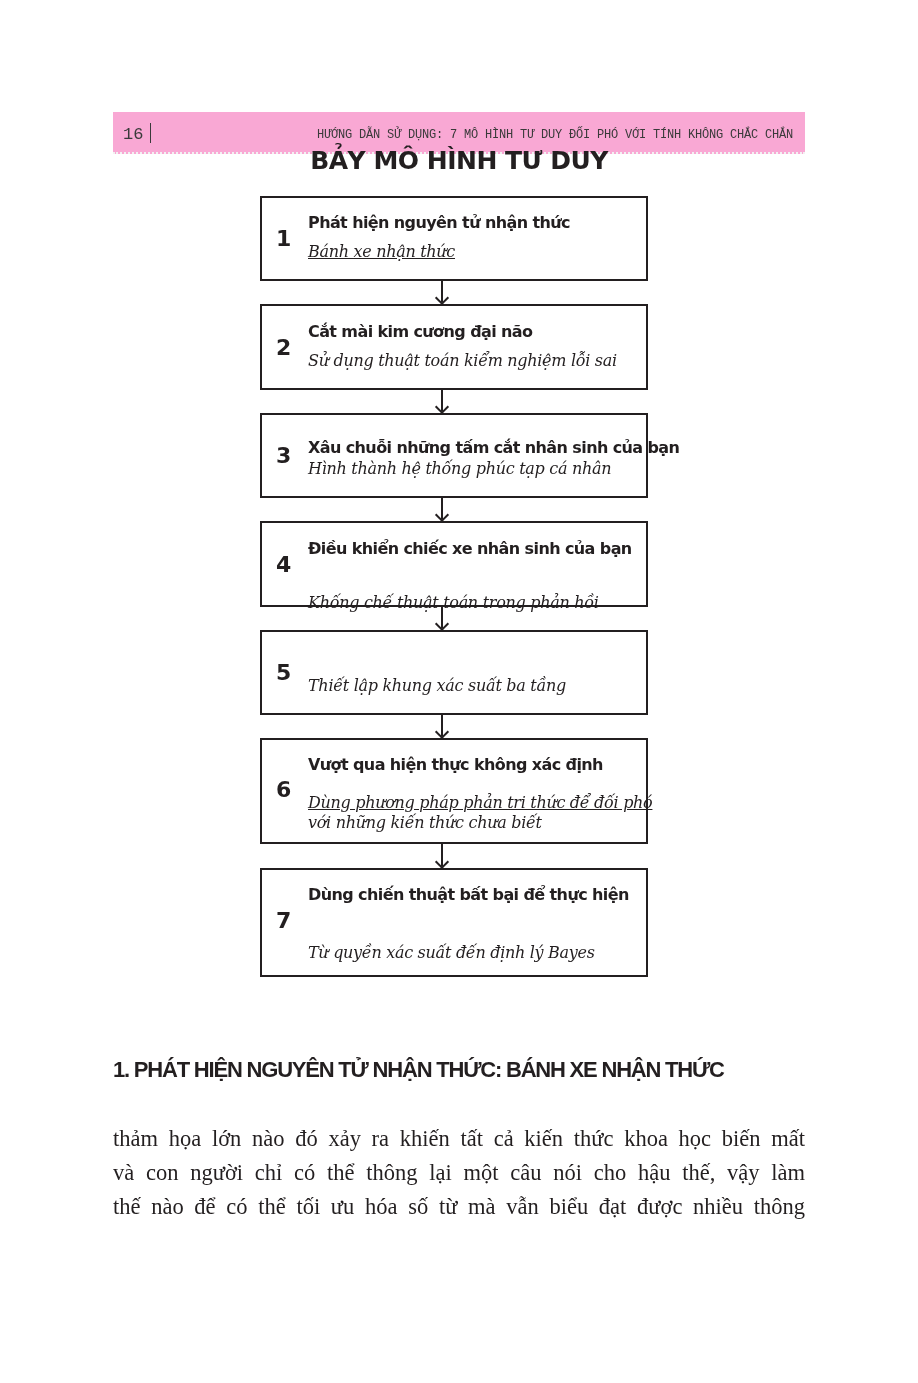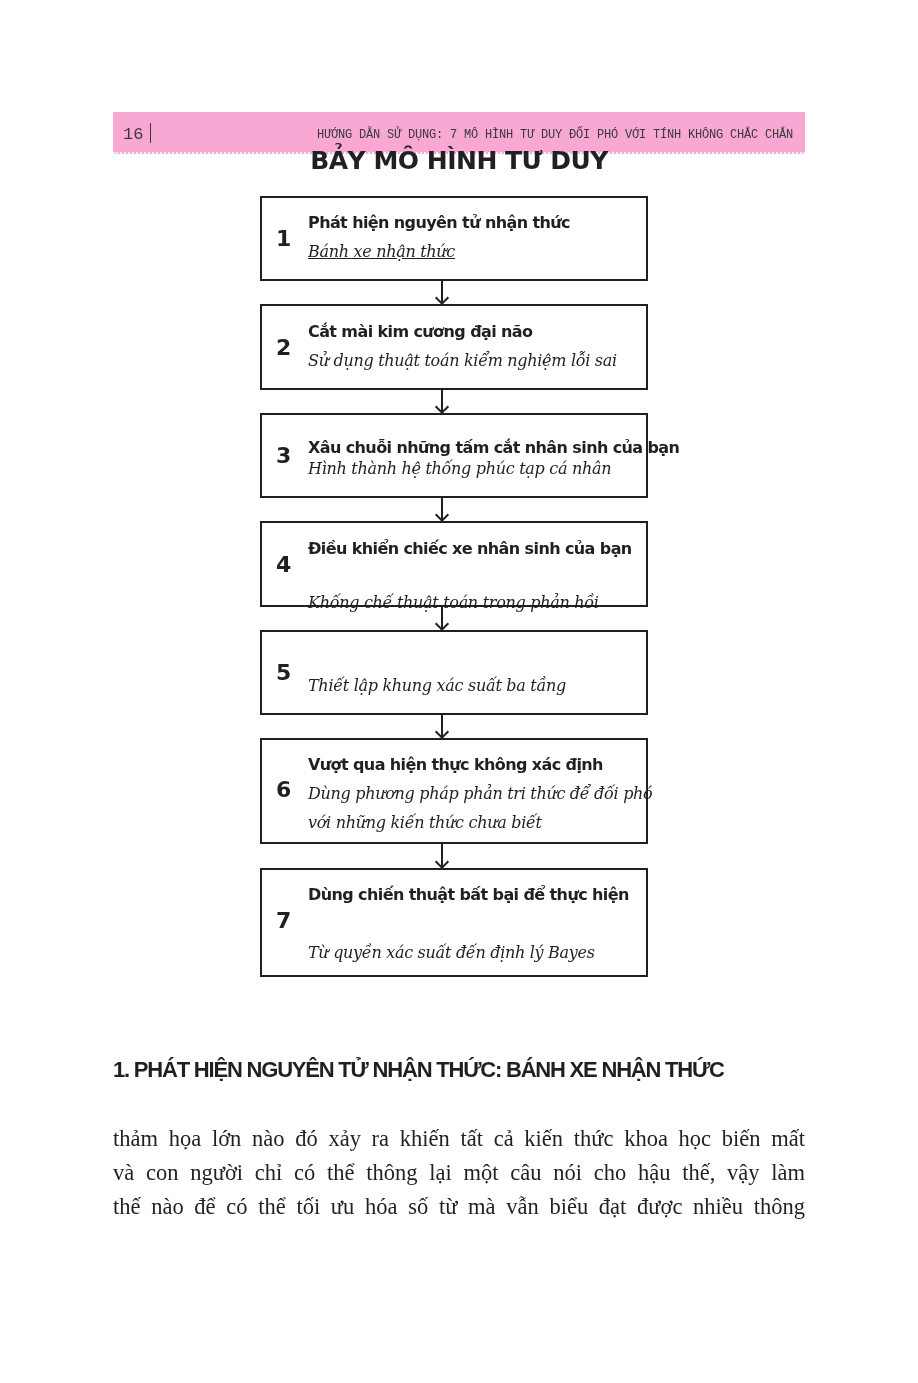--- a/index.html
+++ b/index.html
@@ -108,21 +108,21 @@
   <span class="box-sub" style="top:39px;">Thiết lập khung xác suất ba tầng</span>
 </div>
 <div class="arrow" style="top:715px;height:23px;">
     <div class="shaft" style="height:21px;"></div>
     <div class="head"></div>
   </div>
 
 <div class="box" style="top:738px;height:106px;">
   <span class="box-num" style="top:37px;">6</span>
   <span class="box-title" style="top:10px;">Vượt qua hiện thực không xác định</span>
-  <span class="box-sub" style="top:39px;">Dùng phương pháp phản tri thức để đối phó</span>
+  <span class="box-sub" style="top:48px;text-decoration:underline;">Dùng phương pháp phản tri thức để đối phó</span>
   <span class="box-sub" style="top:68px;">với những kiến thức chưa biết</span>
 </div>
 <div class="arrow" style="top:844px;height:24px;">
     <div class="shaft" style="height:22px;"></div>
     <div class="head"></div>
   </div>
 
 <div class="box" style="top:868px;height:109px;">
   <span class="box-num" style="top:38px;">7</span>
   <span class="box-title" style="top:10px;">Dùng chiến thuật bất bại để thực hiện</span>

